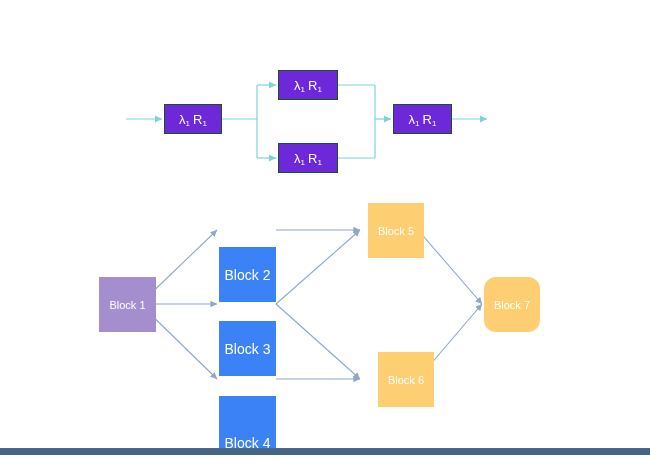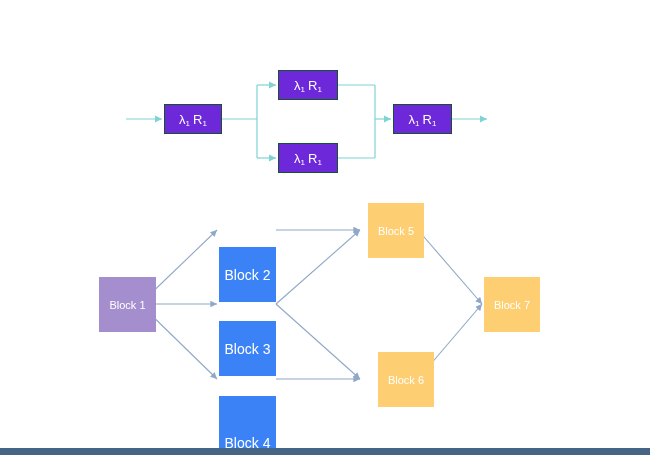--- a/index.html
+++ b/index.html
@@ -158,21 +158,21 @@
     </div>
 
     <div class="block orange" style="left:362px;top:169px;width:56px;height:55px;margin-left:6px;">
       <span>Block 5</span>
     </div>
 
     <div class="block orange" style="left:362px;top:318px;width:56px;height:55px;margin-left:16px;">
       <span>Block 6</span>
     </div>
 
-    <div class="block orange" style="left:484px;top:243px;width:56px;height:55px;">
+    <div class="block orange" style="left:484px;top:243px;width:56px;height:55px;border-radius:12px;">
       <span>Block 7</span>
     </div>
 
   </div>
 
   <div class="footer"></div>
 
 </div>
 
 </body></html>

